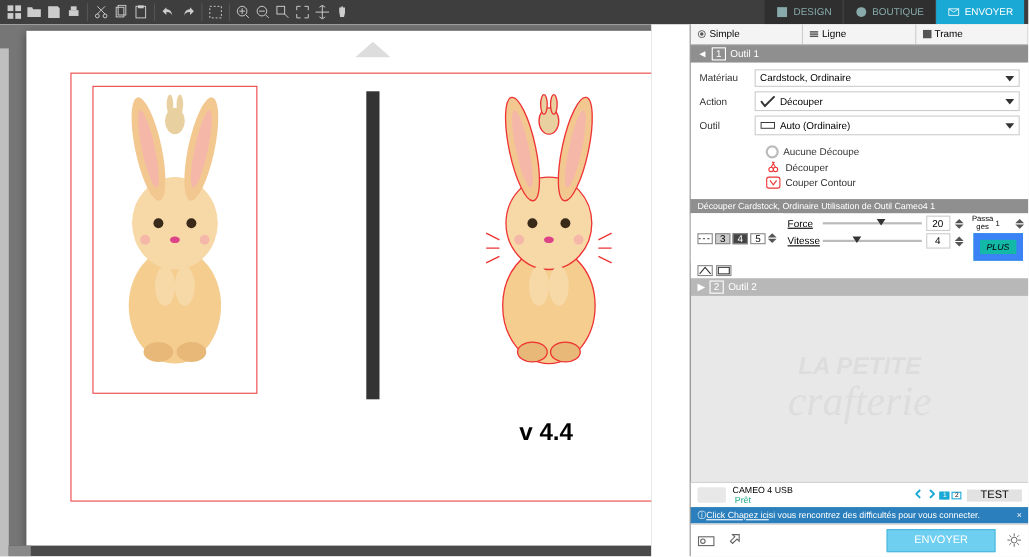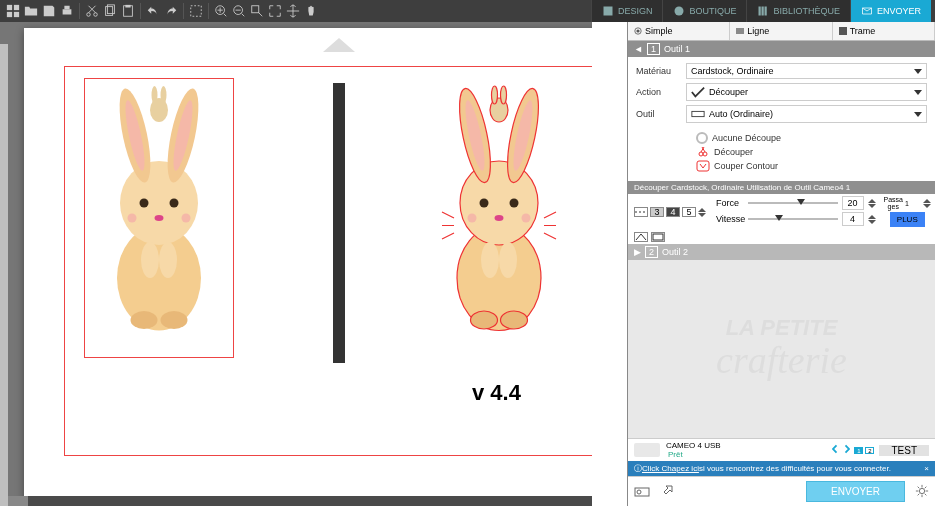--- a/index.html
+++ b/index.html
@@ -48,29 +48,29 @@
 .prop-row { display: flex; align-items: center; margin-bottom: 4px; }
 .prop-row .lbl { width: 50px; text-align: left; padding-right: 8px; color: #333; }
 .prop-row .combo { flex: 1; display: flex; align-items: center; border: 1px solid #ccc; padding: 2px 4px; justify-content: space-between; gap: 4px; cursor: pointer; }
 .combo .chev { width: 0; height: 0; border-left: 4px solid transparent; border-right: 4px solid transparent; border-top: 5px solid #333; }
 .combo .ico { width: 14px; height: 12px; }
 .action-list { padding: 4px 0 2px 60px; }
 .action-list .act { display: flex; align-items: center; gap: 4px; padding: 1px 0; color: #333; }
 .act .circle { width: 12px; height: 12px; border-radius: 50%; display: inline-block; }
 .info-bar { background: #8f8f8f; color: #fff; padding: 2px 6px; font-size: 8px; }
 .slider-row { display: flex; align-items: center; gap: 4px; margin-bottom: 2px; }
-.slider-row .slabel { width: 28px; }
+.slider-row .slabel { width: 28px; text-decoration: underline; }
 .slider-row .track { flex: 1; height: 2px; background: #bbb; position: relative; }
 .slider-row .track .th { position: absolute; top: -3px; width: 0; height: 0; border-left: 4px solid transparent; border-right: 4px solid transparent; border-top: 6px solid #333; }
 .slider-row .val { width: 22px; border: 1px solid #ccc; padding: 1px; text-align: center; }
 .spin { width: 8px; display: flex; flex-direction: column; }
 .spin .up, .spin .dn { width: 0; height: 0; border-left: 4px solid transparent; border-right: 4px solid transparent; }
 .spin .up { border-bottom: 4px solid #555; margin-bottom: 1px; }
 .spin .dn { border-top: 4px solid #555; }
-.plus-btn { background: #3b82f6; padding: 2px 6px; border: 1px solid #3b82f6; cursor: pointer; font-size: 8px; }
+.plus-btn { background: #14b8a6; padding: 2px 6px; border: 6px solid #3b82f6; cursor: pointer; font-size: 8px; font-style: italic; }
 .watermark { flex: 1; display: flex; align-items: center; justify-content: center; color: #ddd; font-size: 22px; font-weight: bold; font-style: italic; text-align: center; line-height: 1.1; }
 .watermark .cr { font-family: cursive; font-size: 38px; font-weight: normal; }
 .device-bar { background: #fff; border-top: 1px solid #ccc; padding: 2px 6px; display: flex; align-items: center; }
 .device-bar .dev-ico { width: 26px; height: 14px; background: #e8e8e8; border-radius: 2px; margin-right: 6px; }
 .device-bar .dname { font-size: 8px; }
 .device-bar .dstat { color: #2a8; font-size: 8px; margin-left: 2px; }
 .device-bar .flex { flex: 1; }
 .arrows-ico svg { width: 18px; height: 12px; fill: #1aa9d4; }
 .device-bar .grid { display: grid; grid-template-columns: 10px 10px; gap: 1px; margin: 0 4px; }
 .device-bar .grid span { width: 9px; height: 7px; border: 1px solid #1aa9d4; font-size: 6px; text-align: center; line-height: 7px; }
@@ -195,28 +195,20 @@
           <svg viewBox="0 0 16 16">
             <rect x="2" y="2" width="12" height="12"></rect>
           </svg>
           <span>DESIGN</span>
         </div>
       <div class="top-tab">
           <svg viewBox="0 0 16 16">
             <circle cx="8" cy="8" r="6"></circle>
           </svg>
           <span>BOUTIQUE</span>
-        </div>
-      <div class="top-tab">
-          <svg viewBox="0 0 16 16">
-            <rect x="2" y="2" width="3" height="12"></rect>
-            <rect x="6" y="2" width="3" height="12"></rect>
-            <rect x="10" y="2" width="3" height="12"></rect>
-          </svg>
-          <span>BIBLIOTHÈQUE</span>
         </div>
       <div class="top-tab active">
           <svg viewBox="0 0 16 16">
             <path d="M2 4h12v8H2z M2 4l6 4 6-4" fill="none" stroke="#fff"></path>
           </svg>
           <span>ENVOYER</span>
         </div>
     </div>
   </div>
 

